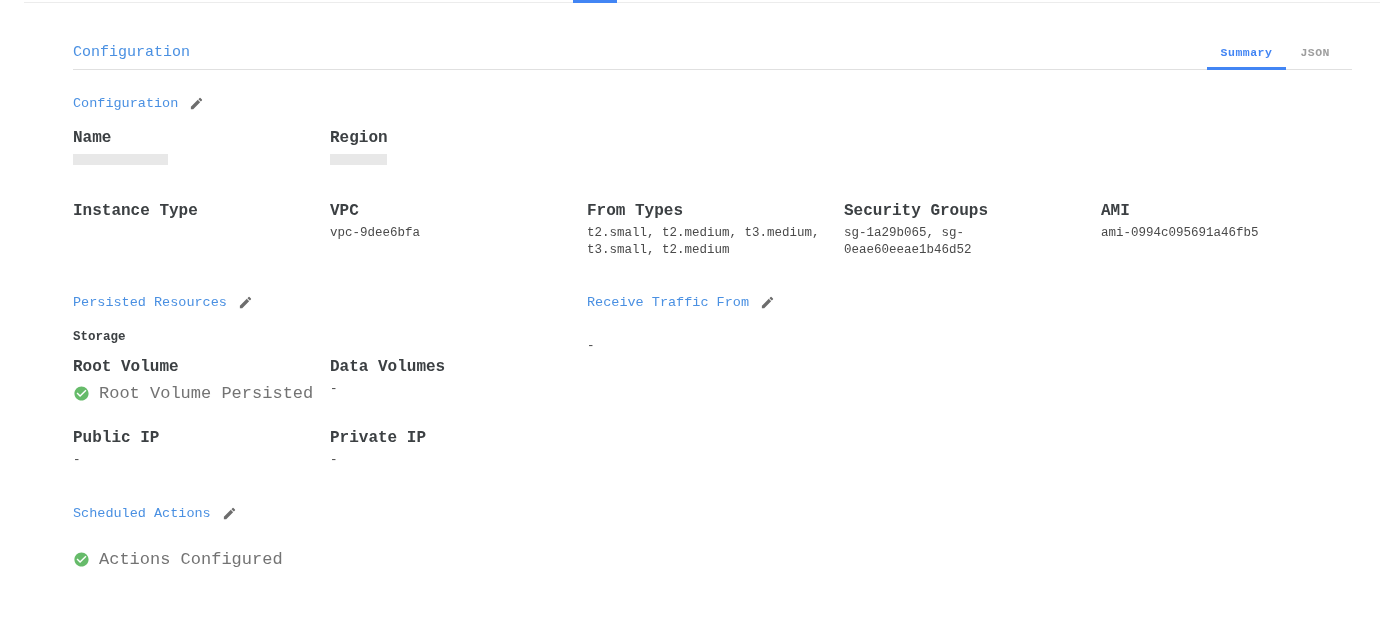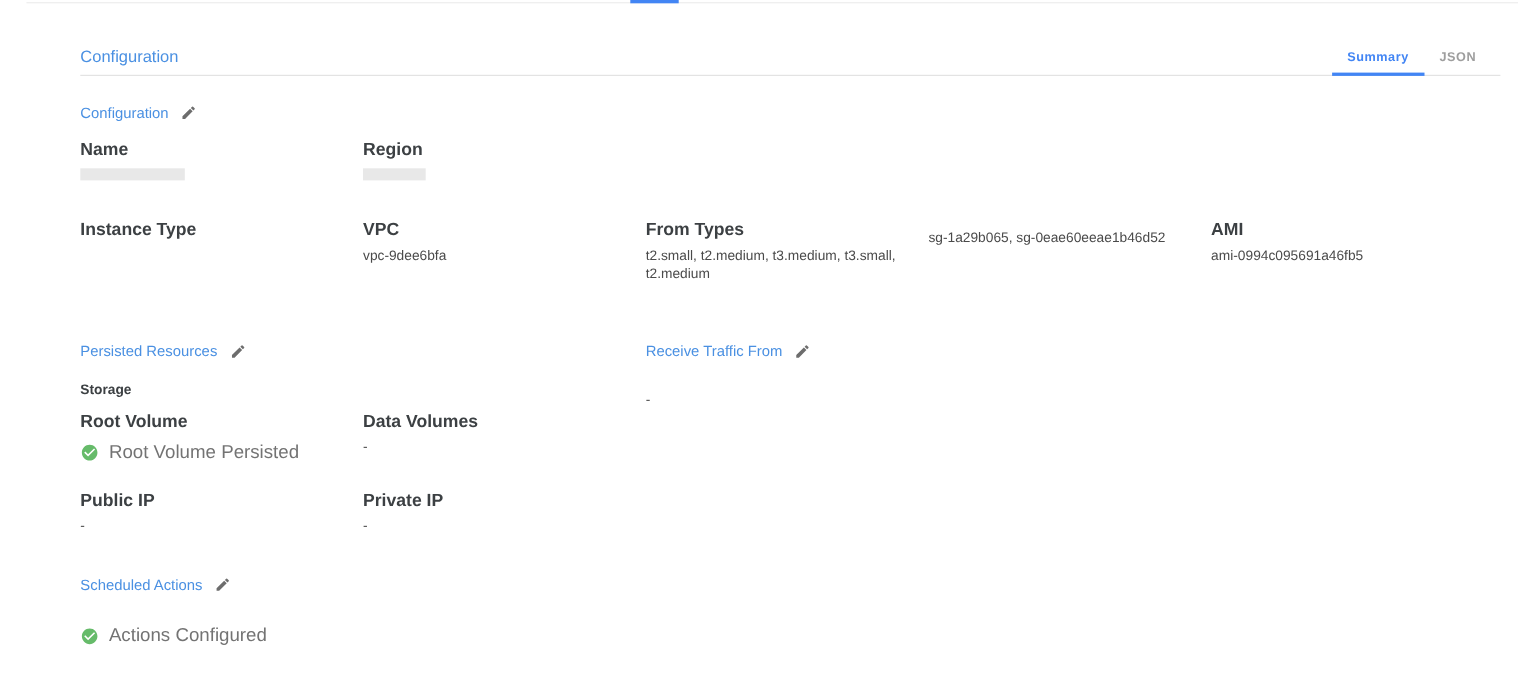--- a/index.html
+++ b/index.html
@@ -2,21 +2,21 @@
 <html><head>
 <meta charset="utf-8">
 <style>
   * { margin:0; padding:0; box-sizing:border-box; }
   html,body { width:1380px; height:631px; background:#ffffff;
     font-family:"Liberation Sans", sans-serif; color:#424242; overflow:hidden; position:relative; }
 
   .hairline-top { position:absolute; top:2px; left:24px; right:0; height:1px; background:#ececec; }
   .top-tab-indicator { position:absolute; top:0; left:573px; width:44px; height:3px; background:#4285f4; }
 
-  .page { padding:0 16px 0 73px; }
+  .page { padding:0 28px 0 73px;font-family:Liberation Mono, monospace; }
 
   
   .header { margin-top:40px; display:flex; justify-content:space-between; align-items:flex-end;
     border-bottom:1px solid #e0e0e0; }
   .page-title { font-size:15px; color:#4a90e2; padding-bottom:8px; }
   .tabs { display:flex; margin-right:8px; }
   .tab { font-size:11.5px; font-weight:bold; letter-spacing:.5px; color:#9e9e9e;
     padding:6px 14px 10px; position:relative; cursor:pointer; }
   .tab.active { color:#4285f4; }
   .tab.active::after { content:""; position:absolute; left:0; right:0; bottom:-1px; height:3px; background:#4285f4; }
@@ -33,21 +33,21 @@
   .field-label { font-size:16px; font-weight:bold; color:#3c4043; line-height:16px; }
   .field-value { font-size:12.5px; color:#4a4a4a; margin-top:6px; line-height:17px; max-width:235px; }
   .redact { height:11px; background:#e8e8e8; margin-top:8px; }
   .redact.name { width:95px; }
   .redact.region { width:57px; }
 
   .sec-config { margin-top:26px; }
   .row1 { margin-top:19px; }
   .row2 { margin-top:38px; }
 
-  .sections-row { margin-top:54px; display:flex; align-items:flex-start; }
+  .sections-row { margin-top:36px; display:flex; align-items:flex-start; }
   .col-persisted { width:514px; }
   .col-receive { width:400px; }
 
   .storage-label { margin-top:20px; font-size:12.5px; font-weight:bold; color:#3c4043; }
   .volumes-row { margin-top:15px; }
   .check-line { display:flex; align-items:center; gap:9px; margin-top:9px;
     font-size:17px; color:#737373; }
   .check-icon { width:17px; height:17px; display:inline-flex; }
   .check-icon svg { width:17px; height:17px; fill:#66bb6a; }
   .ip-row { margin-top:27px; }
@@ -99,20 +99,21 @@
       </div>
       <div class="field">
         <div class="field-label">VPC</div>
         <div class="field-value">vpc-9dee6bfa</div>
       </div>
       <div class="field">
         <div class="field-label">From Types</div>
         <div class="field-value">t2.small, t2.medium, t3.medium, t3.small, t2.medium</div>
       </div>
       <div class="field">
+        <div class="field-label">Security Groups</div>
         <div class="field-value">sg-1a29b065, sg-0eae60eeae1b46d52</div>
       </div>
       <div class="field">
         <div class="field-label">AMI</div>
         <div class="field-value">ami-0994c095691a46fb5</div>
       </div>
     </div>
   </div>
 
   <div class="sections-row">

